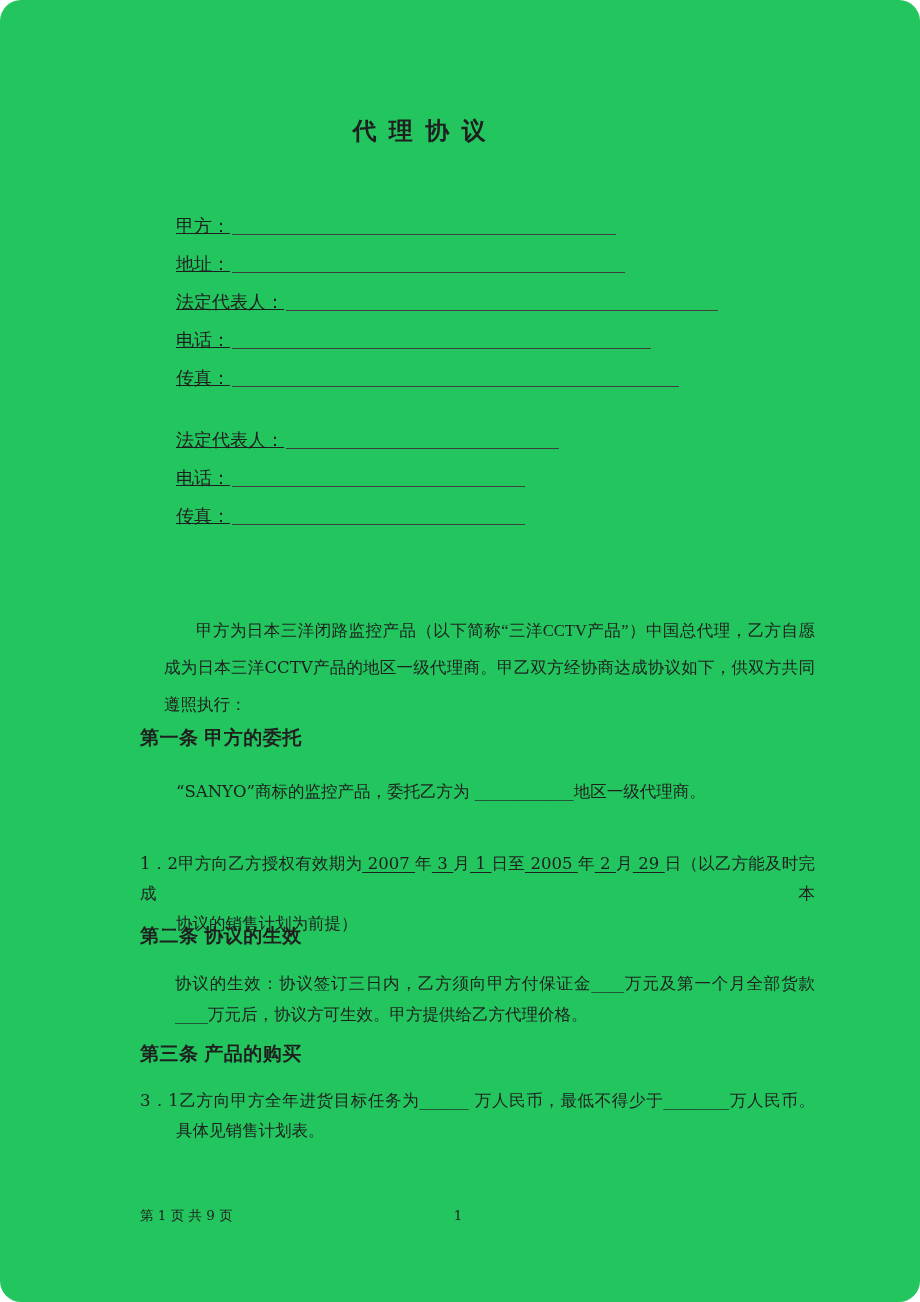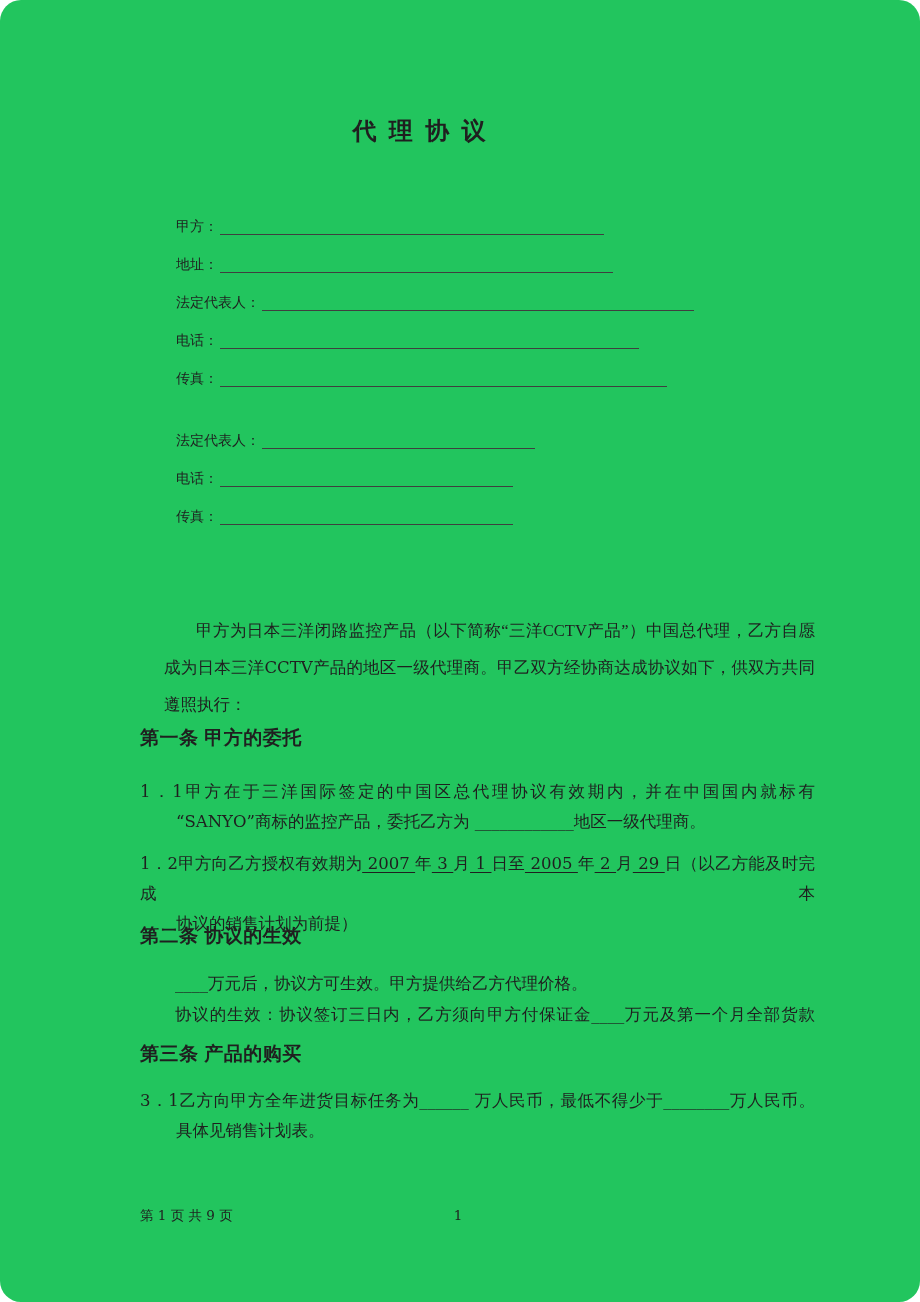--- a/index.html
+++ b/index.html
@@ -11,21 +11,21 @@
   }
   .doc-title {
     position:absolute; top:116px; left:0; width:840px;
     text-align:center; font-size:24px; font-weight:700;
     letter-spacing:2px; line-height:30px; margin:0;
   }
   .fields { position:absolute; left:176px; }
   .fields-a { top:201px; }
   .fields-b { top:415px; }
   .field-row { height:38px; display:flex; align-items:flex-end; }
-  .field-label { font-size:14px; line-height:26px; white-space:pre; }
+  .field-label { font-size:18px; line-height:26px; white-space:pre;text-decoration:underline; }
   .field-line {
     display:inline-block; height:0; border-bottom:1.4px solid #3f3f3f;
     margin-bottom:4px; margin-left:2px;
   }
   .para { position:absolute; font-size:16.5px; }
   .intro { top:612px; left:164px; width:651px; line-height:37px; }
   .line { white-space:pre-wrap; }
   .jl { text-align:justify; text-align-last:justify; }
   .ind2 { text-indent:32px;font-family:Liberation Serif, serif; }
   .hang { padding-left:36px; }
@@ -97,34 +97,33 @@
 
   <div class="para intro">
     <div class="line jl ind2">甲方为日本三洋闭路监控产品（以下简称“三洋CCTV产品”）中国总代理，乙方自愿</div>
     <div class="line jl">成为日本三洋CCTV产品的地区一级代理商。甲乙双方经协商达成协议如下，供双方共同</div>
     <div class="line">遵照执行：</div>
   </div>
 
   <h2 class="heading h-a1">第一条 甲方的委托</h2>
 
   <div class="para clause c11">
-    <div class="line jl">1．1甲方在于三洋国际签定的中国区总代理协议有效期内，并在中国国内就标有</div>
     <div class="line hang">“SANYO”商标的监控产品，委托乙方为 ____________地区一级代理商。</div>
   </div>
 
   <div class="para clause c12">
     <div class="line jl"><span>1．2甲方向乙方授权有效期为</span><span class="u"> 2007 </span><span>年</span><span class="u"> 3 </span><span>月</span><span class="u"> 1 </span><span>日至</span><span class="u"> 2005 </span><span>年</span><span class="u"> 2 </span><span>月</span><span class="u"> 29 </span><span>日（以乙方能及时完成本</span></div>
     <div class="line hang">协议的销售计划为前提）</div>
   </div>
 
   <h2 class="heading h-a2">第二条 协议的生效</h2>
 
   <div class="para body2">
+    <div class="line jl">协议的生效：协议签订三日内，乙方须向甲方付保证金____万元及第一个月全部货款</div>
     <div class="line">____万元后，协议方可生效。甲方提供给乙方代理价格。</div>
-    <div class="line jl">协议的生效：协议签订三日内，乙方须向甲方付保证金____万元及第一个月全部货款</div>
   </div>
 
   <h2 class="heading h-a3">第三条 产品的购买</h2>
 
   <div class="para clause c31">
     <div class="line jl">3．1乙方向甲方全年进货目标任务为______ 万人民币，最低不得少于________万人民币。</div>
     <div class="line hang">具体见销售计划表。</div>
   </div>
 
   <div class="footer">

